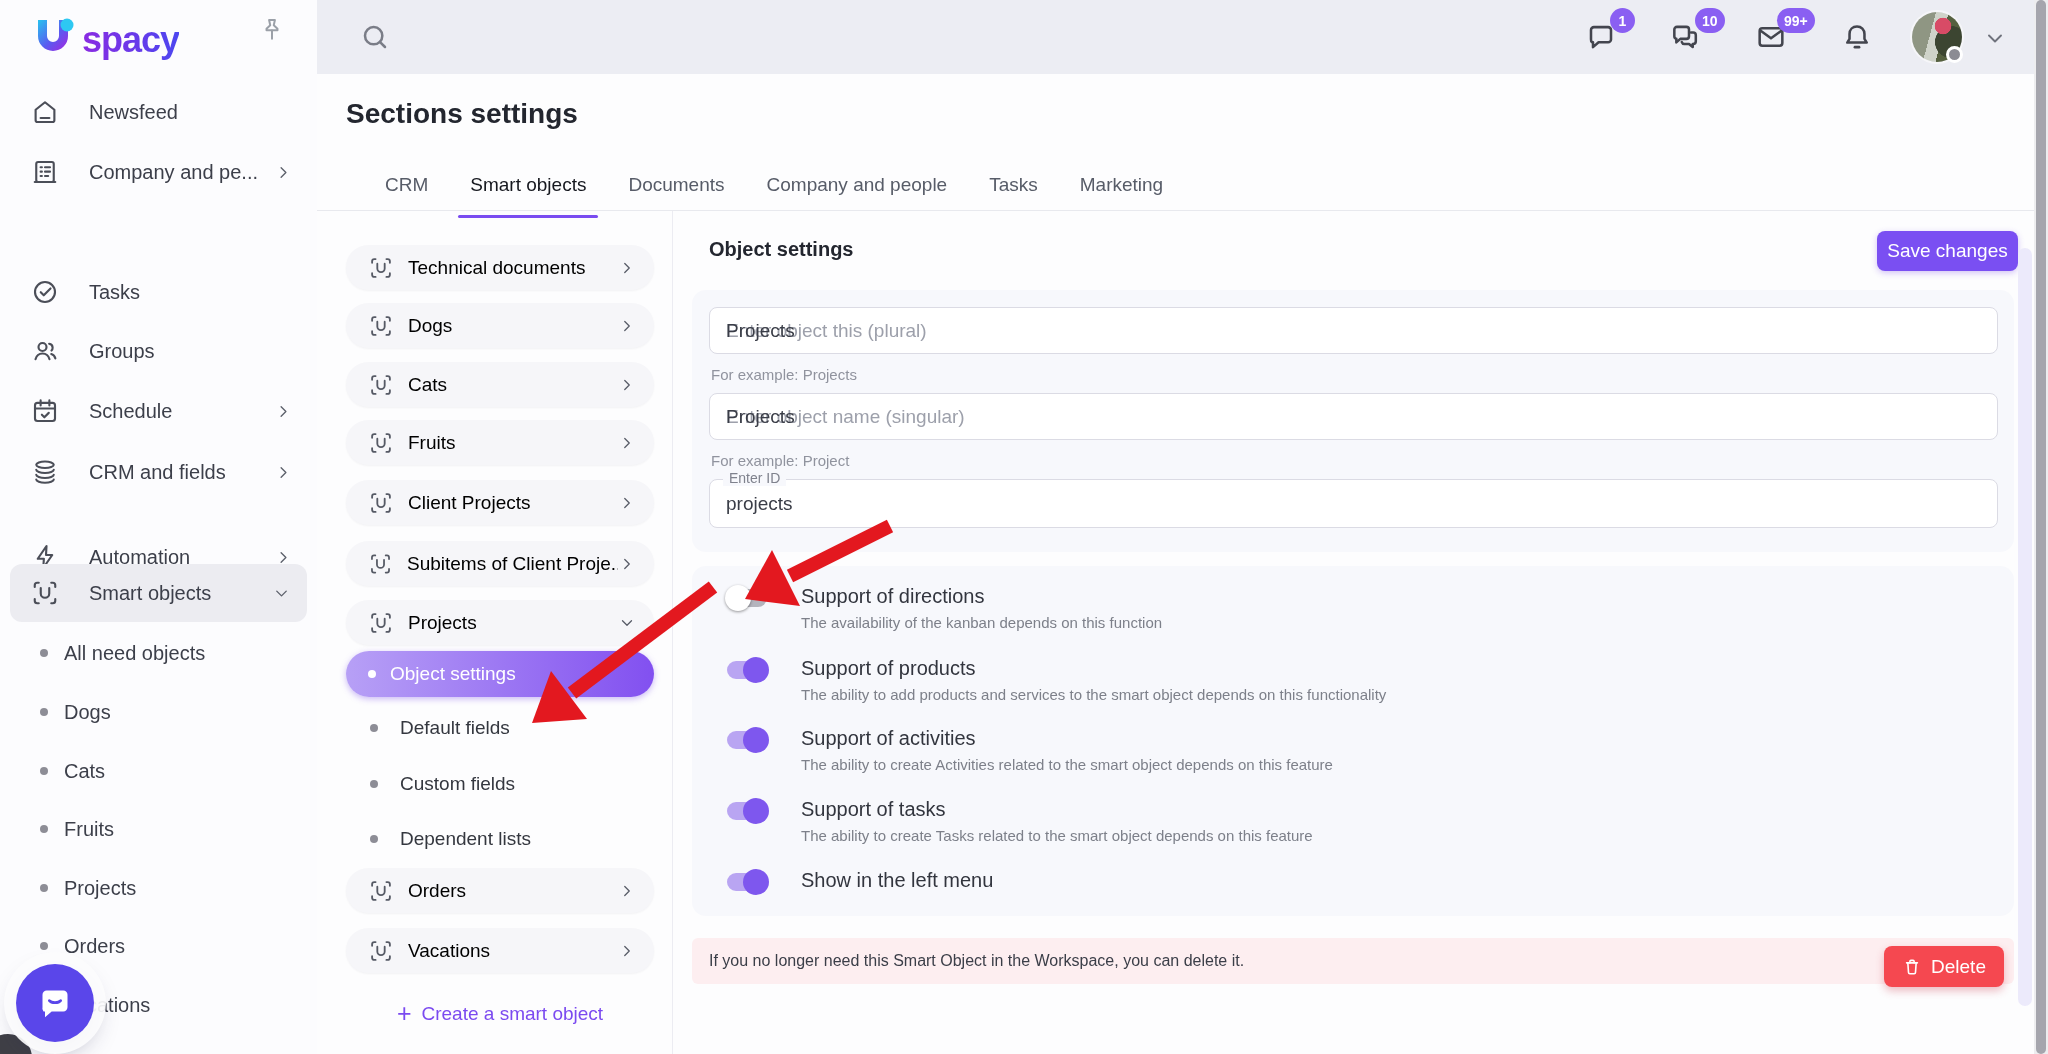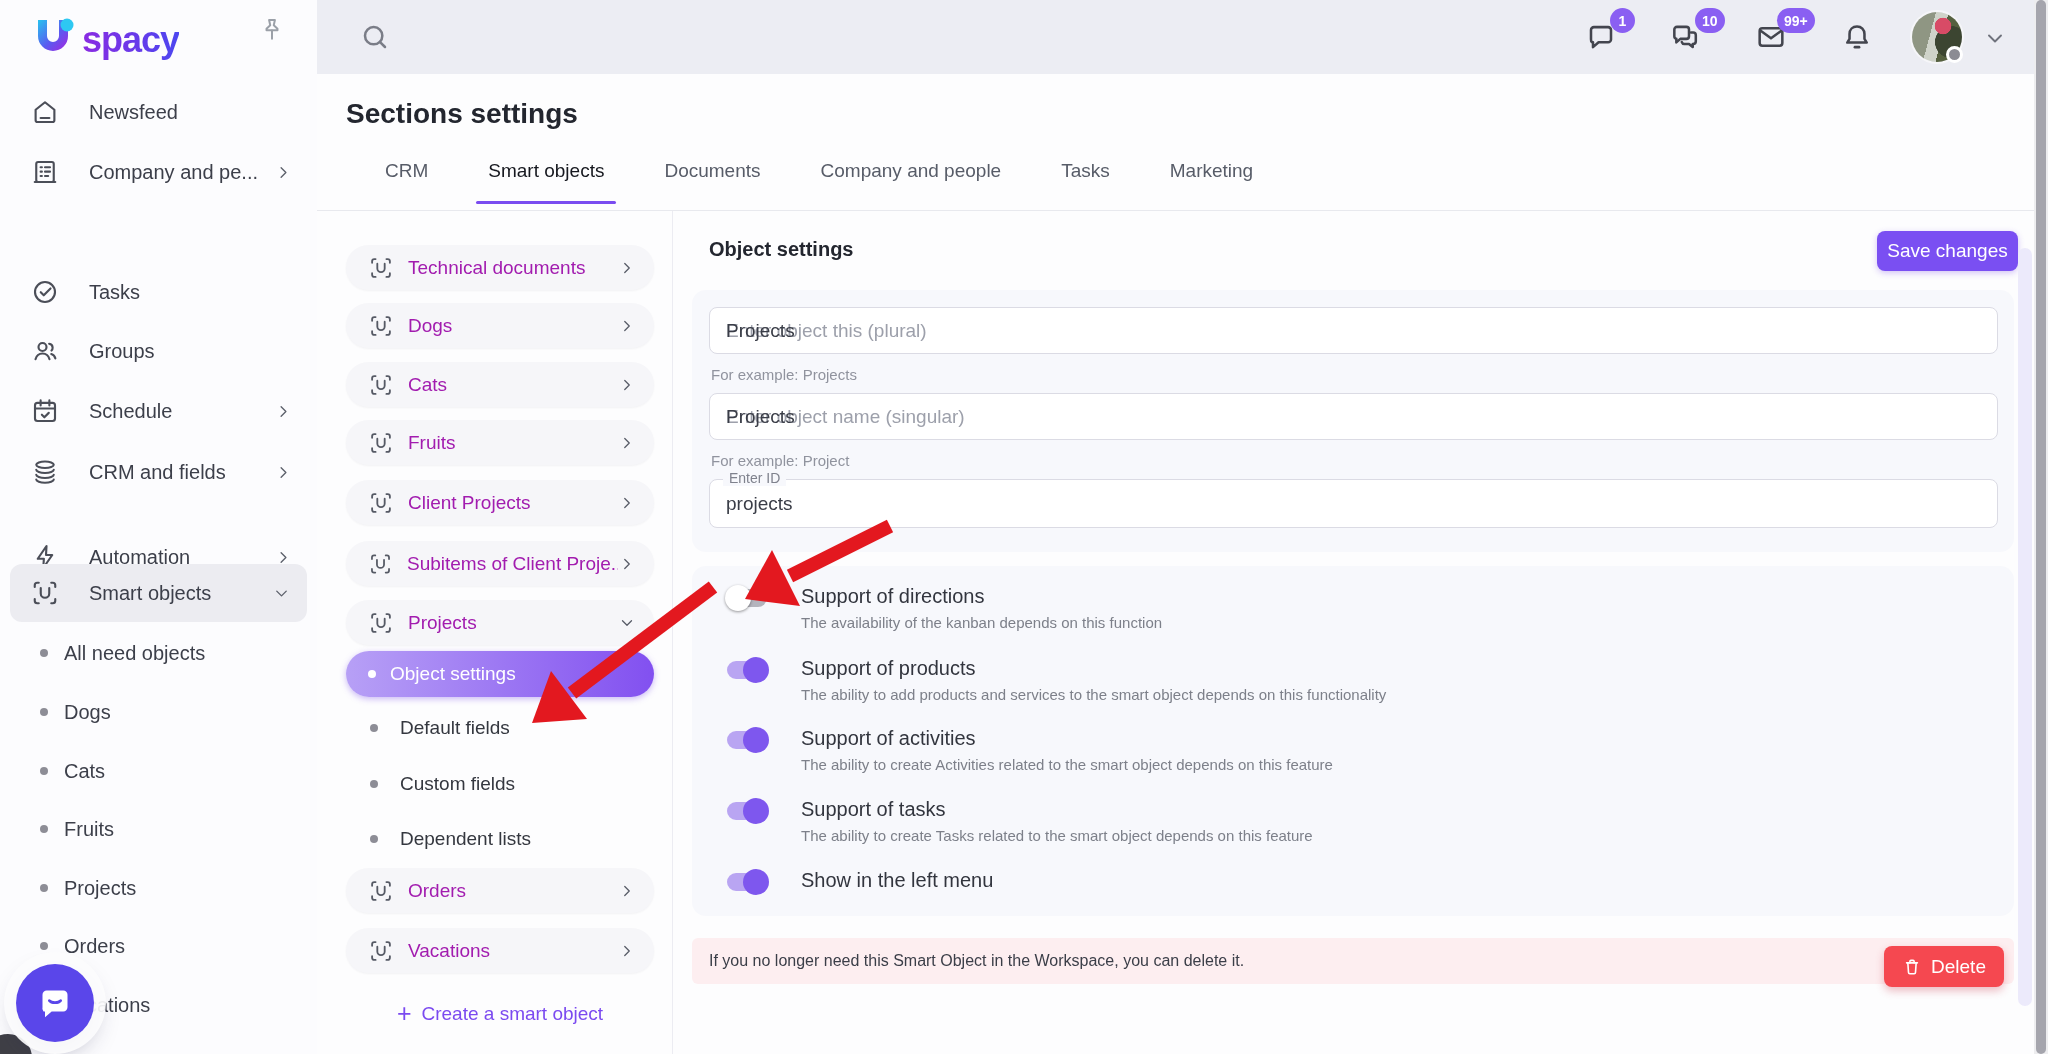--- a/index.html
+++ b/index.html
@@ -40,33 +40,33 @@
     background:
       radial-gradient(circle at 62% 28%,#d84b66 0 17%,rgba(216,75,102,0) 18%),
       radial-gradient(circle at 78% 60%,#3c4531 0 32%,rgba(0,0,0,0) 33%),
       linear-gradient(105deg,#8f9683 0 38%,#cfd3c9 38% 58%,#55603f 58%);
     box-shadow:0 0 0 2px #f6f6f9;}
   #avatar-dot{position:absolute;left:1629px;top:46px;width:17px;height:17px;border-radius:50%;
     background:#8b8b93;border:3px solid #fff;}
 
   
   #page-title{position:absolute;left:346px;top:98px;font-size:28px;font-weight:700;color:#23262f;z-index:3;}
-  #tabs{position:absolute;left:383px;top:160px;height:41px;display:flex;gap:56px;z-index:3;}
+  #tabs{position:absolute;left:383px;top:174px;height:41px;display:flex;gap:38px;z-index:3;}
   .tab{font-size:19px;color:#575c68;cursor:pointer;position:relative;padding:0 2px;white-space:nowrap;}
   .tab.active{color:#16181f;font-weight:500;}
   .tab.active::after{content:"";position:absolute;left:-10px;right:-10px;bottom:-3px;height:3px;
      background:#7a4cf0;border-radius:2px;}
   #tabs-divider{position:absolute;left:317px;top:210px;width:1731px;height:1px;background:#e8e9ee;z-index:2;}
   #v-divider{position:absolute;left:672px;top:211px;width:1px;height:843px;background:#ececf2;z-index:2;}
 
   
   .pill{position:absolute;left:346px;width:308px;height:45px;border-radius:23px;background:#f6f6f9;
         display:flex;align-items:center;padding:0 18px 0 22px;cursor:pointer;
         box-shadow:0 1px 2px rgba(30,30,60,.05);}
-  .pill .plab{font-size:19px;color:#a21caf;margin-left:14px;white-space:nowrap;overflow:hidden;}
+  .pill .plab{font-size:19px;color:#000000;margin-left:14px;white-space:nowrap;overflow:hidden;}
   .pill .pchev{margin-left:auto;width:18px;height:18px;flex:0 0 18px;}
   .pill.selected{background:linear-gradient(90deg,#b7a0f6,#8250f0);box-shadow:0 2px 6px rgba(110,60,230,.35);}
   .pill.selected .plab{color:#fff;margin-left:14px;}
   .wdot{width:8px;height:8px;border-radius:50%;background:#fff;flex:0 0 8px;}
   .brow{position:absolute;left:346px;width:308px;height:28px;display:flex;align-items:center;
         padding-left:24px;cursor:pointer;}
   .brow .bdot{width:8px;height:8px;border-radius:50%;background:#8d8d96;flex:0 0 8px;}
   .brow .blab{font-size:19px;color:#34373f;margin-left:22px;}
   #create-row{position:absolute;left:346px;top:996px;width:308px;height:36px;display:flex;
       align-items:center;justify-content:center;cursor:pointer;color:#7b4af0;}

